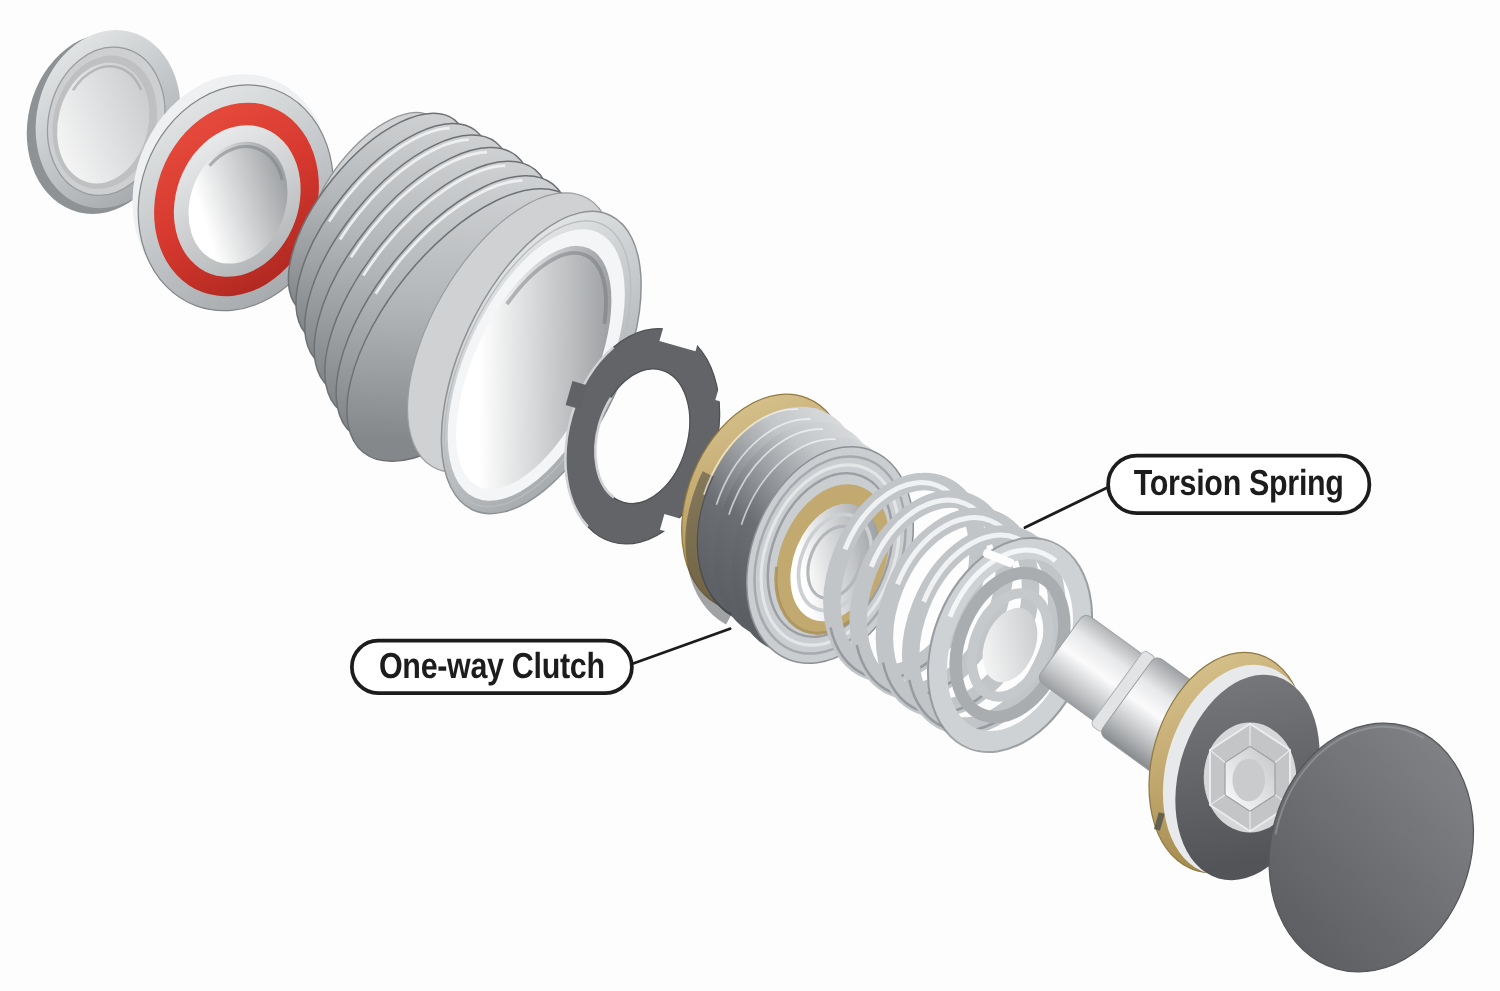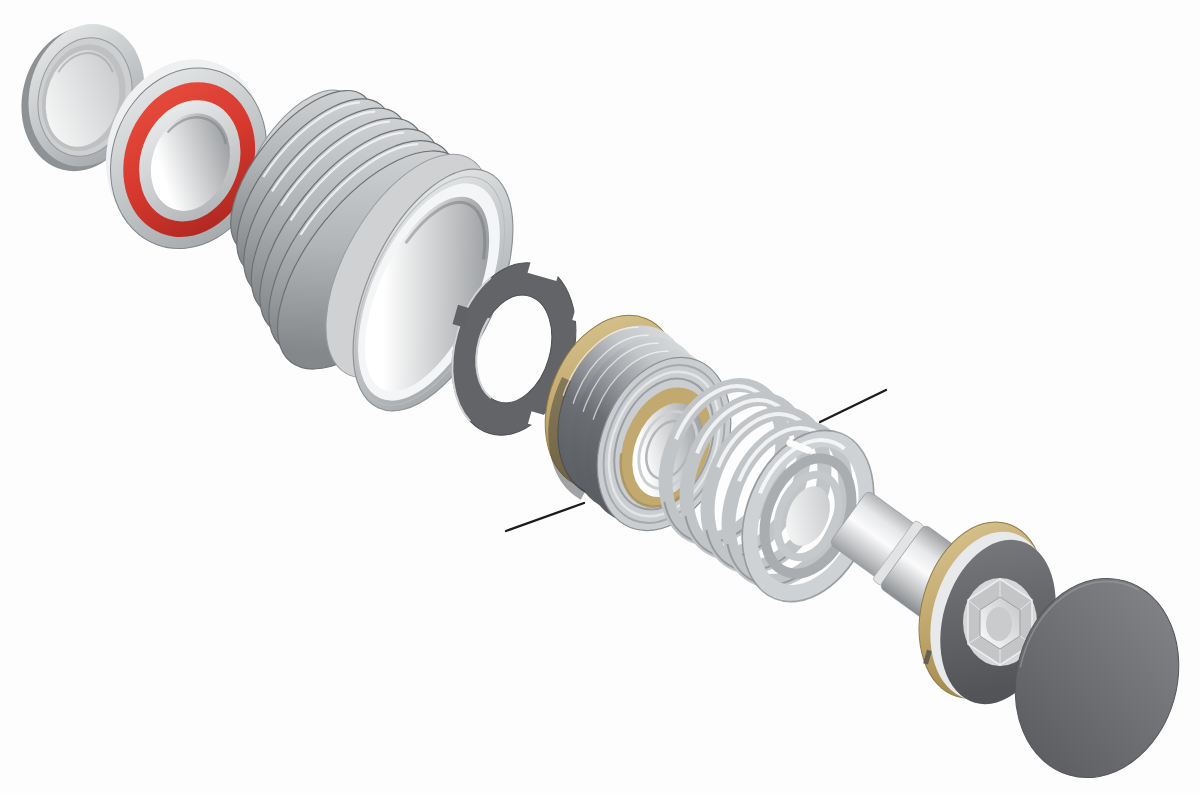--- a/index.html
+++ b/index.html
@@ -249,14 +249,20 @@
     <ellipse cx="1097" cy="678" rx="80" ry="101" fill="url(#gCap)" stroke="#55575a" stroke-width="1"></ellipse>
     <ellipse cx="1097" cy="678" rx="77" ry="98" fill="none" stroke="#9a9c9f" stroke-width="1.5" pathLength="100" stroke-dasharray="30 70" stroke-dashoffset="-48" opacity="0.65"></ellipse>
   </g>
 
   <g stroke="var(--label-ink,#1c1c1c)" stroke-width="2.3" stroke-linecap="round">
     <line x1="886" y1="390" x2="820" y2="422"></line>
     <line x1="506" y1="531" x2="584" y2="503"></line>
   </g>
 </svg>
 
-
+<div class="callout" id="callout-torsion">
+  <span>Torsion Spring</span>
 </div>
+<div class="callout" id="callout-oneway">
+  <span>One-way Clutch</span>
+</div>
+
+</div>
 
 </body></html>

